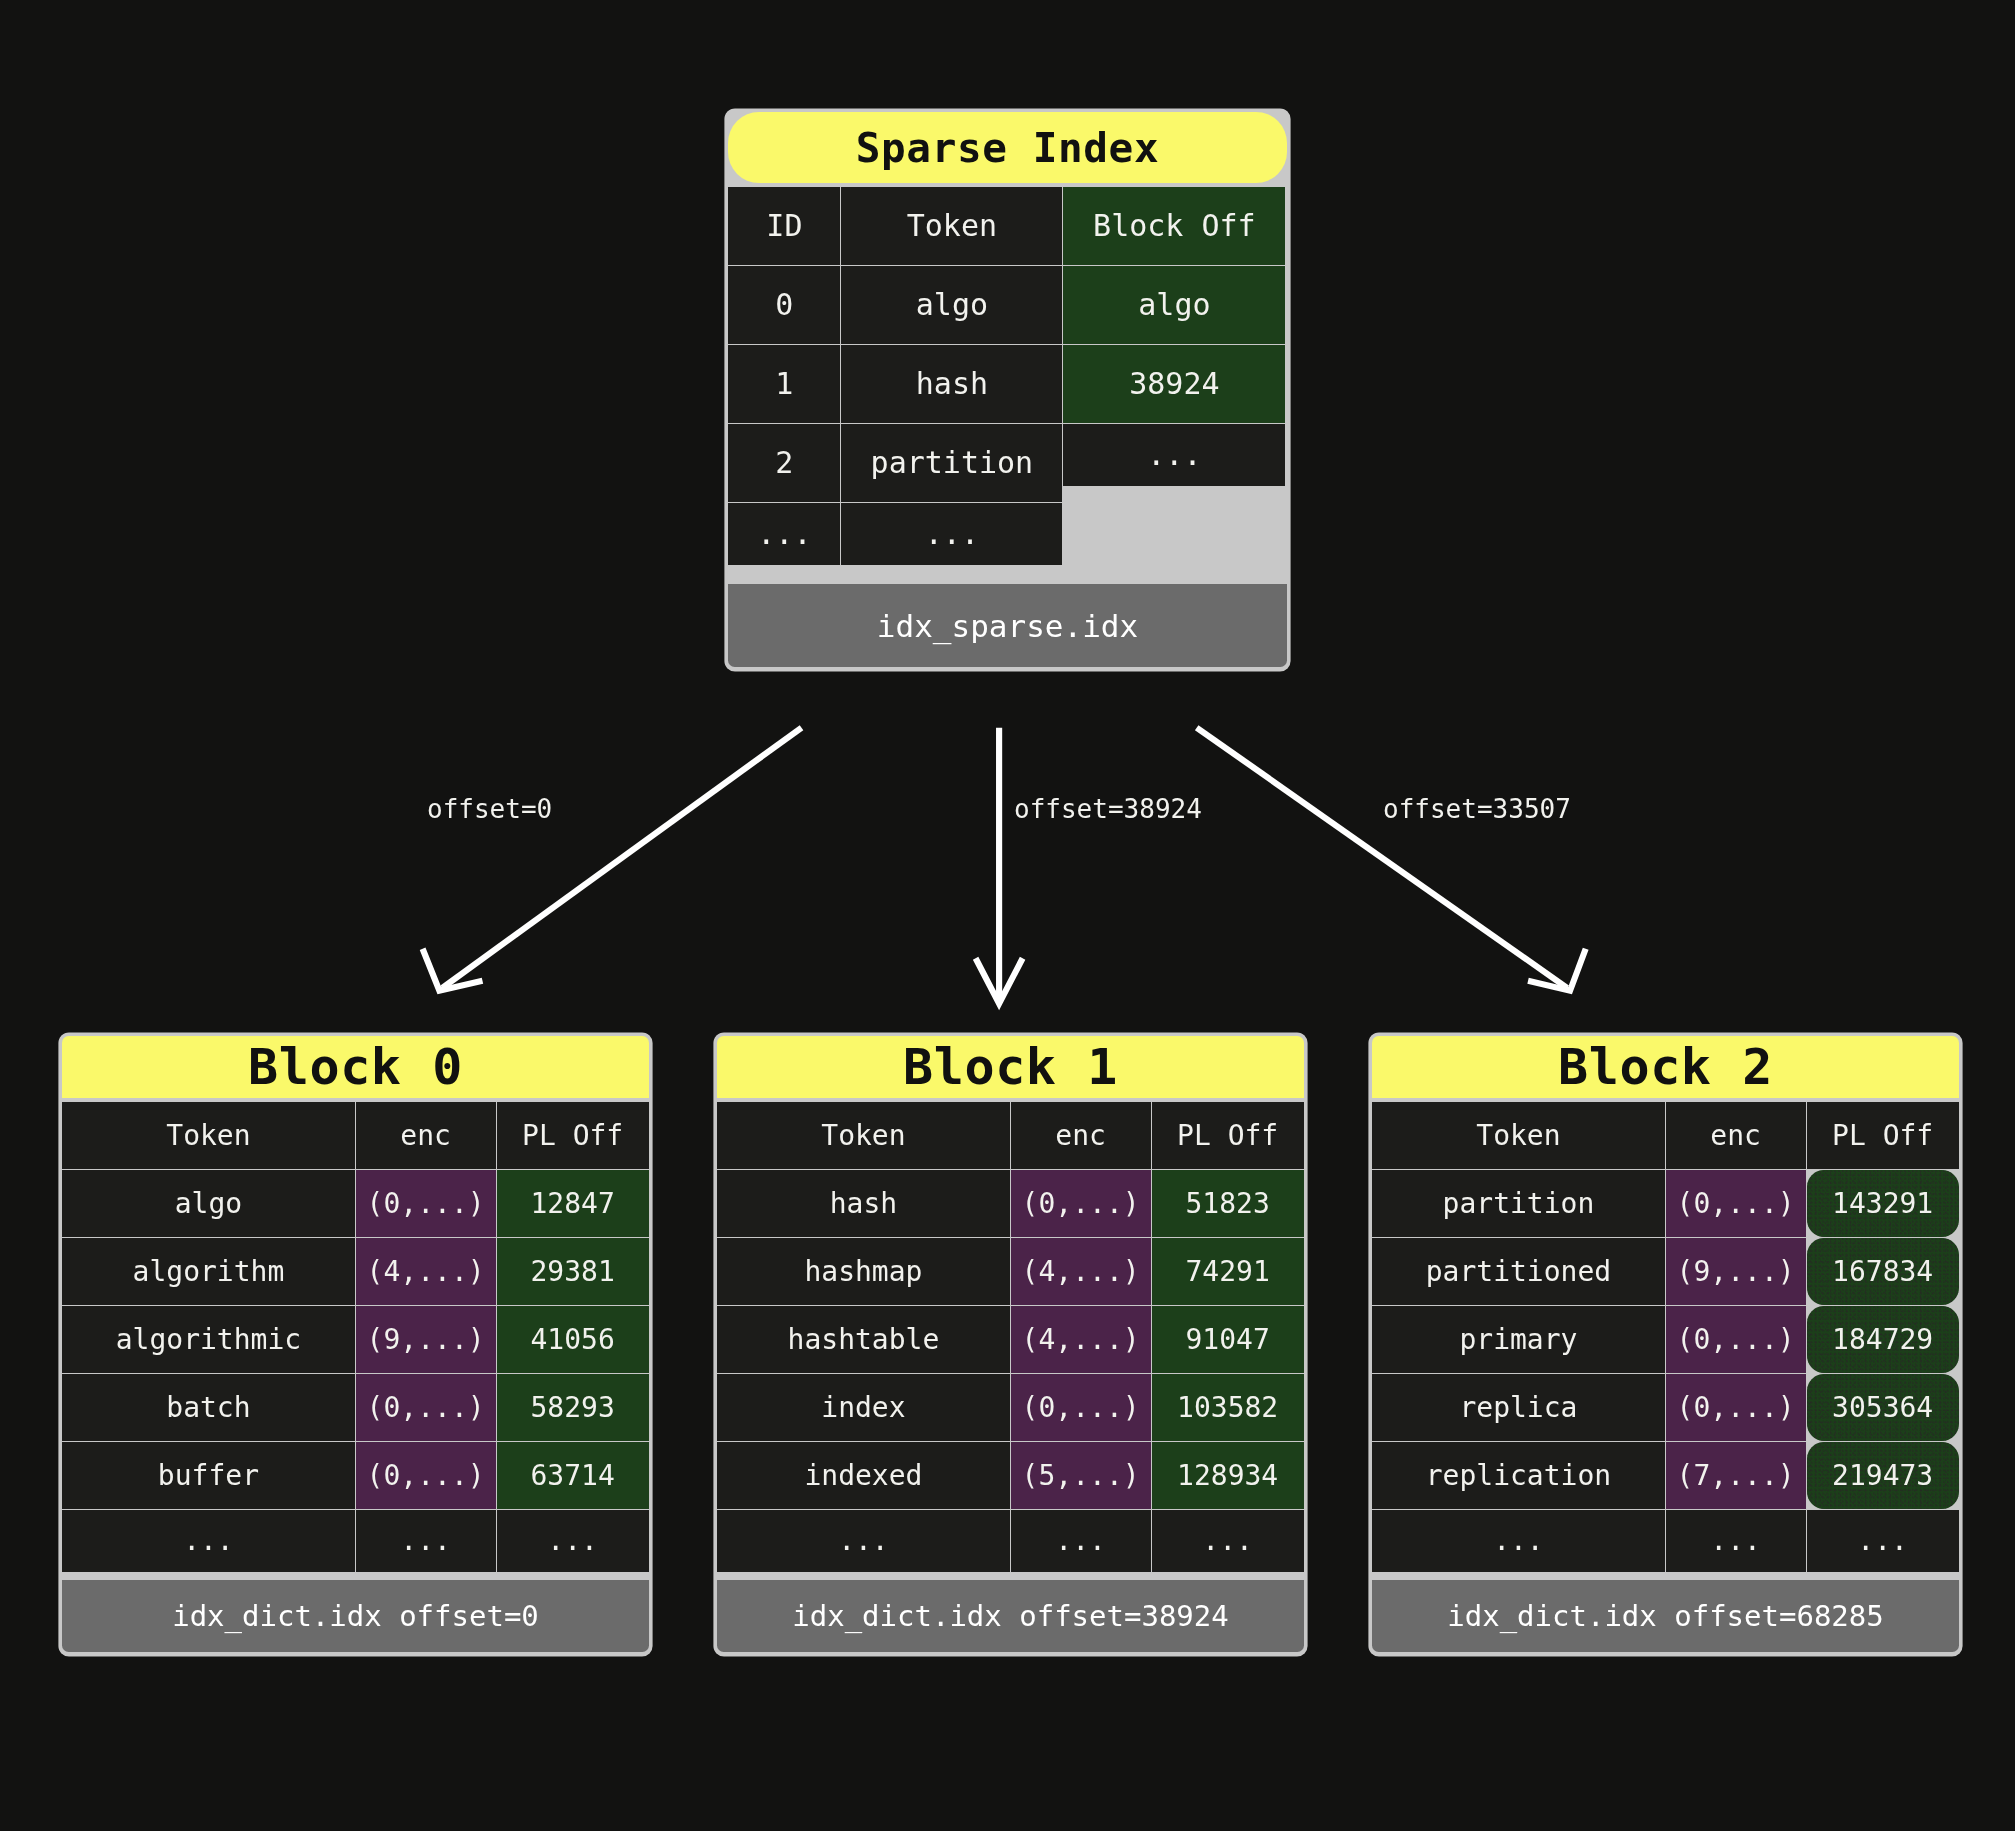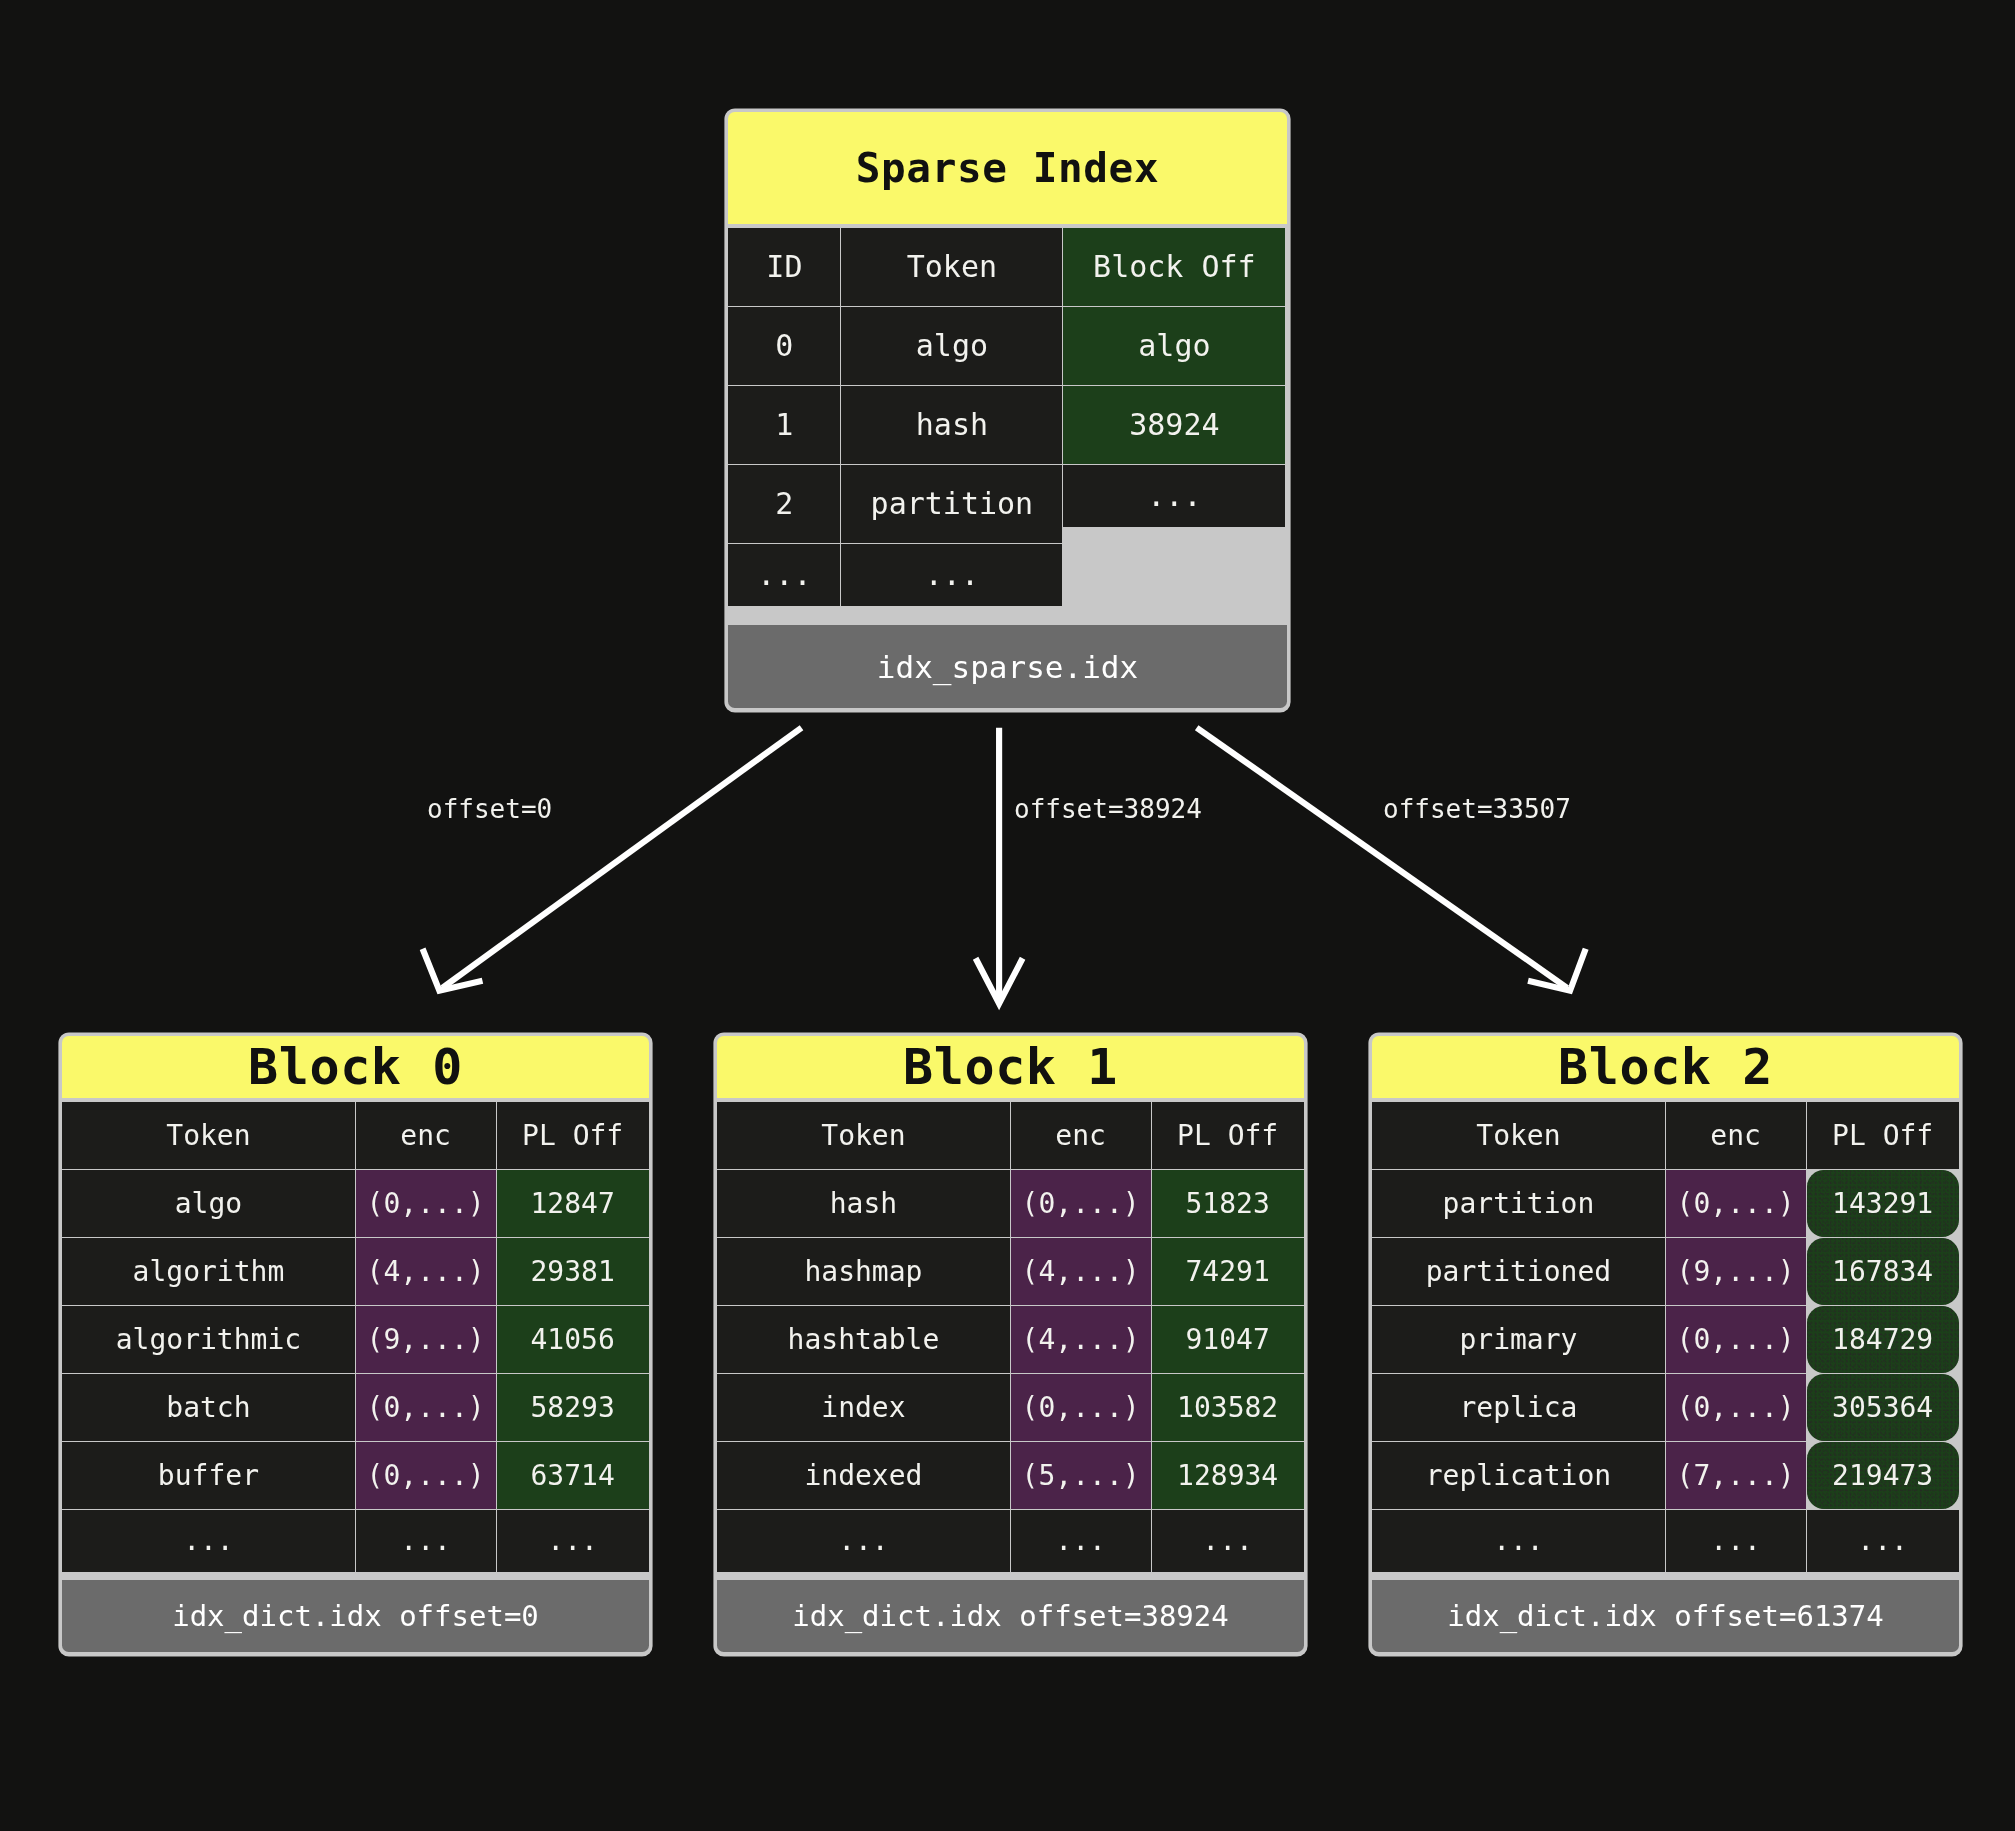--- a/index.html
+++ b/index.html
@@ -65,21 +65,21 @@
     white-space: nowrap;
     margin-top: 3.4px;
   }
 
   
   #sparse-index {
     left: 725px;
     top: 109px;
     width: 565px;
   }
-  #sparse-index .card-title { height: 112px; font-size: 41px; }
+  #sparse-index .card-title { height: 71px; font-size: 41px; border-radius: 31px; }
   #sparse-index .grid {
     grid-template-columns: 112px 221px 222px;
     grid-auto-rows: 78px;
   }
   #sparse-index .cell { font-size: 30px; }
   #sparse-index .card-footer { height: 83px; font-size: 31px; }
 
   
   .block-card { width: 593px; top: 1033px; }
   #block-0 { left: 59px; }
@@ -402,15 +402,15 @@
       <div class="cell ell">
         <span>...</span>
       </div>
       <div class="cell ell">
         <span>...</span>
       </div>
       <div class="cell ell">
         <span>...</span>
       </div>
     </div>
-  <div class="card-footer">idx_dict.idx offset=61374</div>
+  <div class="card-footer">idx_dict.idx offset=68285</div>
 </div>
 
 
 </body></html>

